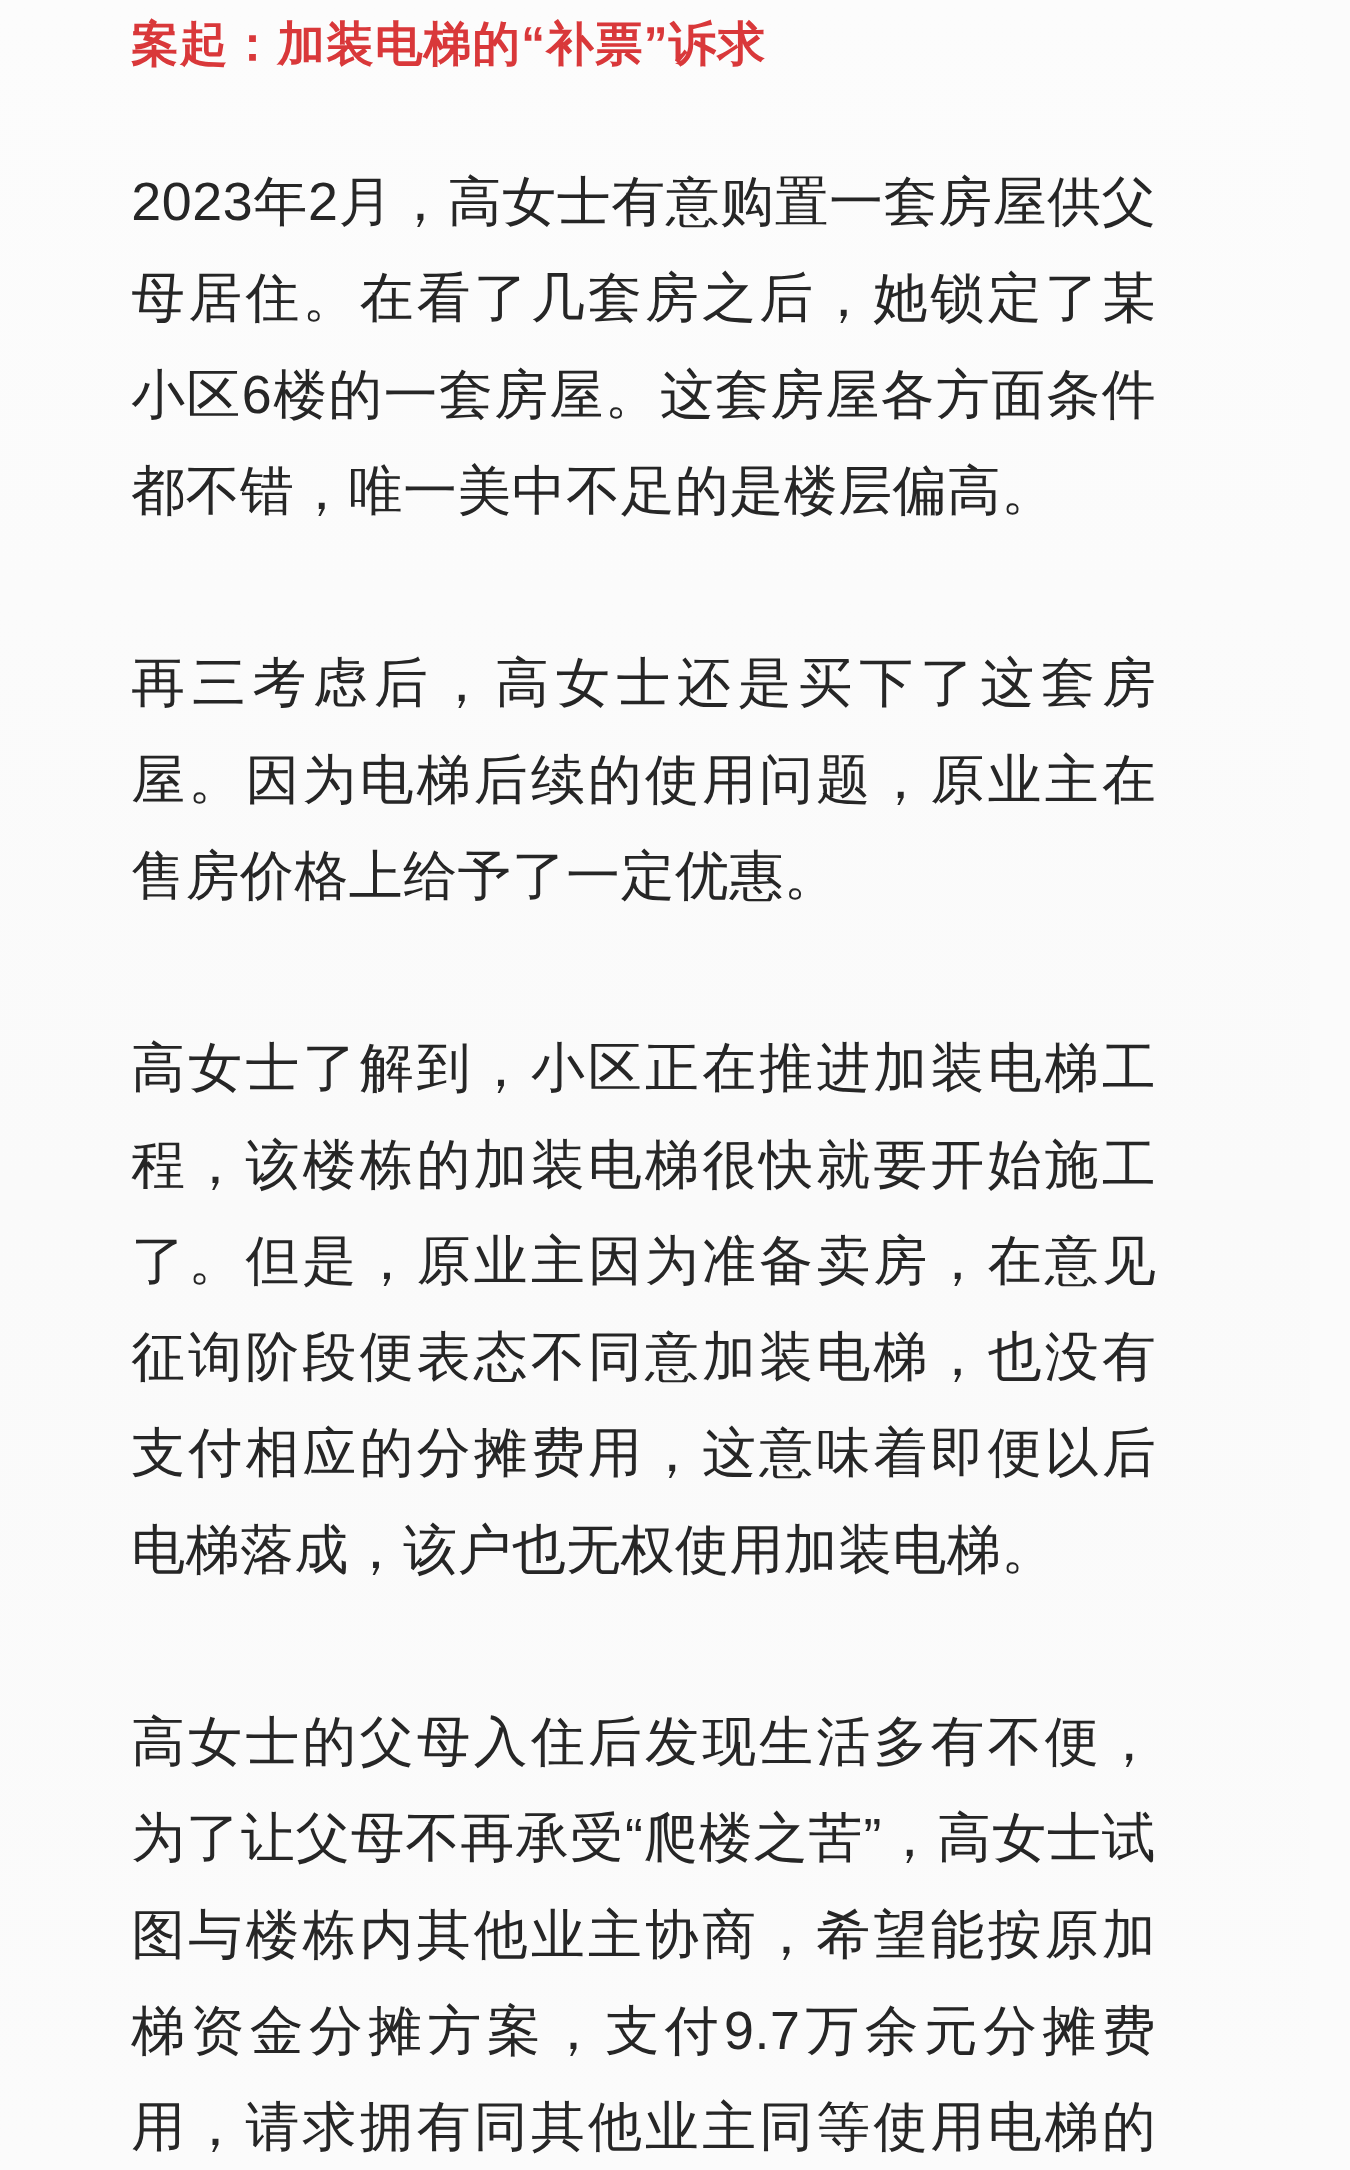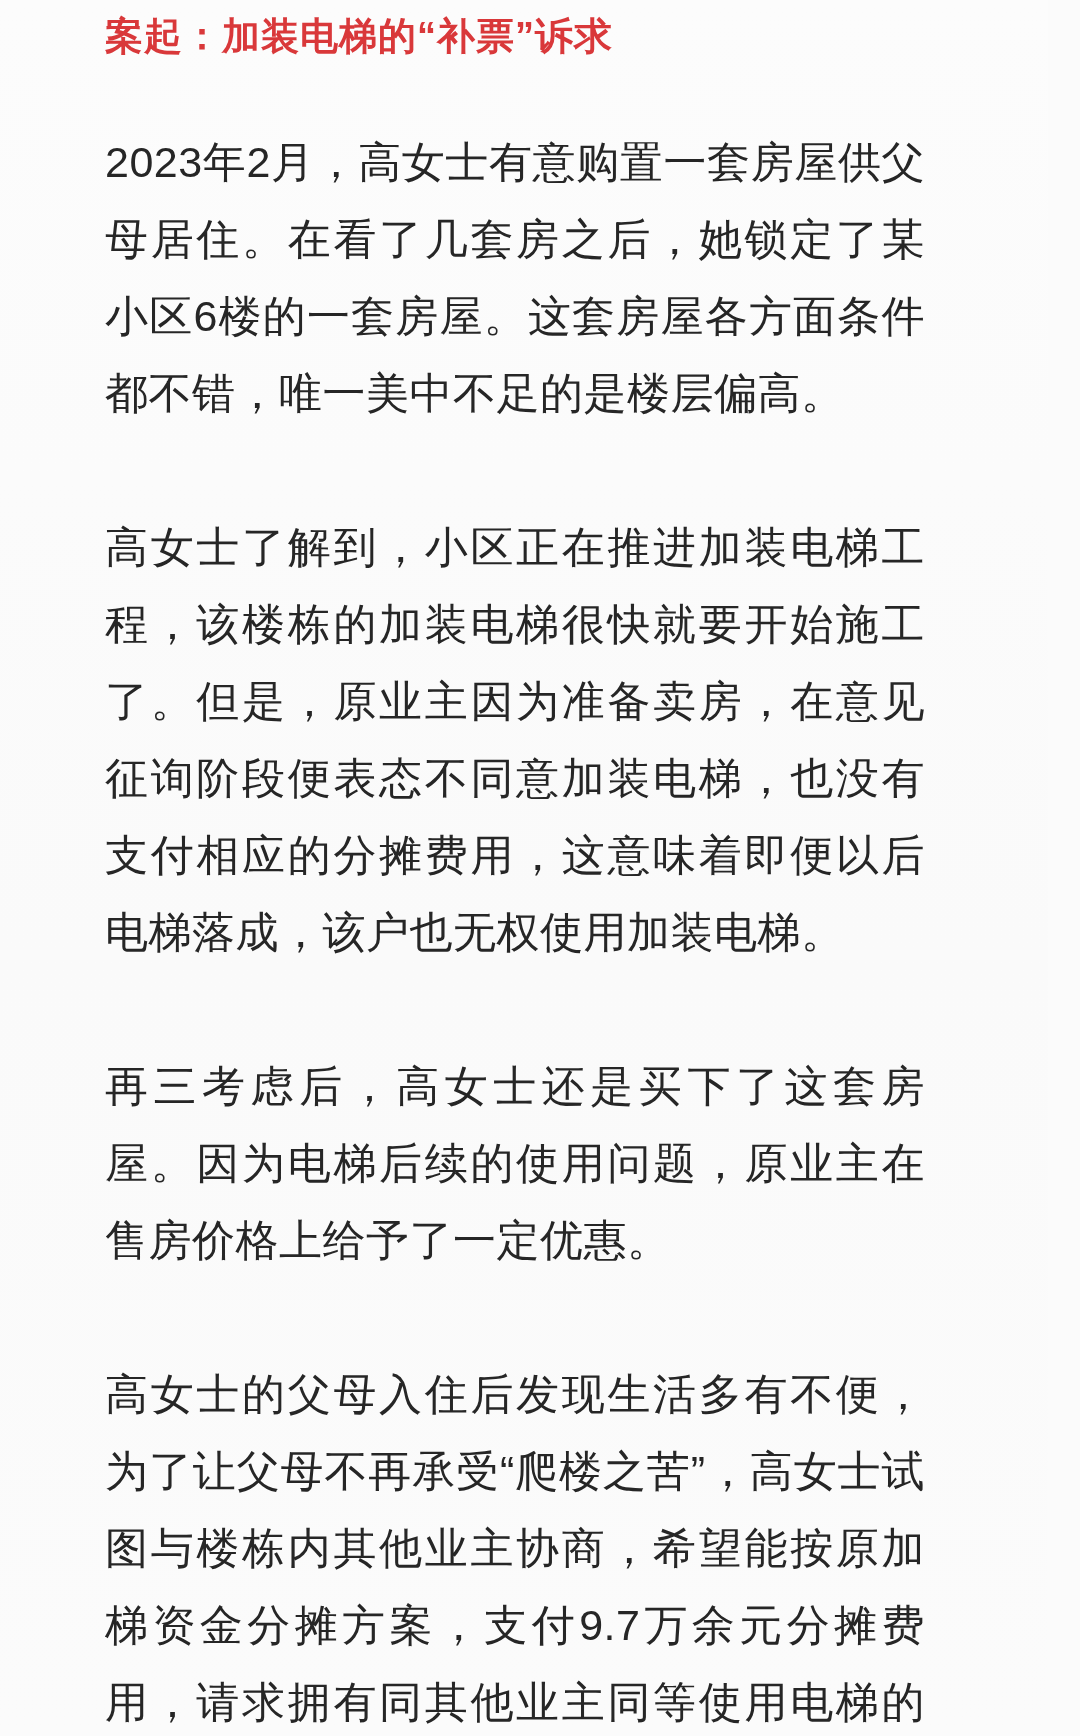--- a/index.html
+++ b/index.html
@@ -43,17 +43,17 @@
   }
 </style>
 </head>
 <body>
 
 <div class="page">
   <h1 class="article-heading">案起：加装电梯的“补票”诉求</h1>
 
   <div class="article-body">
     <p>2023年2月，高女士有意购置一套房屋供父母居住。在看了几套房之后，她锁定了某小区6楼的一套房屋。这套房屋各方面条件都不错，唯一美中不足的是楼层偏高。</p>
+    <p>再三考虑后，高女士还是买下了这套房屋。因为电梯后续的使用问题，原业主在售房价格上给予了一定优惠。</p>
     <p>高女士了解到，小区正在推进加装电梯工程，该楼栋的加装电梯很快就要开始施工了。但是，原业主因为准备卖房，在意见征询阶段便表态不同意加装电梯，也没有支付相应的分摊费用，这意味着即便以后电梯落成，该户也无权使用加装电梯。</p>
-    <p>再三考虑后，高女士还是买下了这套房屋。因为电梯后续的使用问题，原业主在售房价格上给予了一定优惠。</p>
     <p>高女士的父母入住后发现生活多有不便，为了让父母不再承受“爬楼之苦”，高女士试图与楼栋内其他业主协商，希望能按原加梯资金分摊方案，支付9.7万余元分摊费用，请求拥有同其他业主同等使用电梯的权利。</p>
   </div>
 </div>
 
 </body></html>

